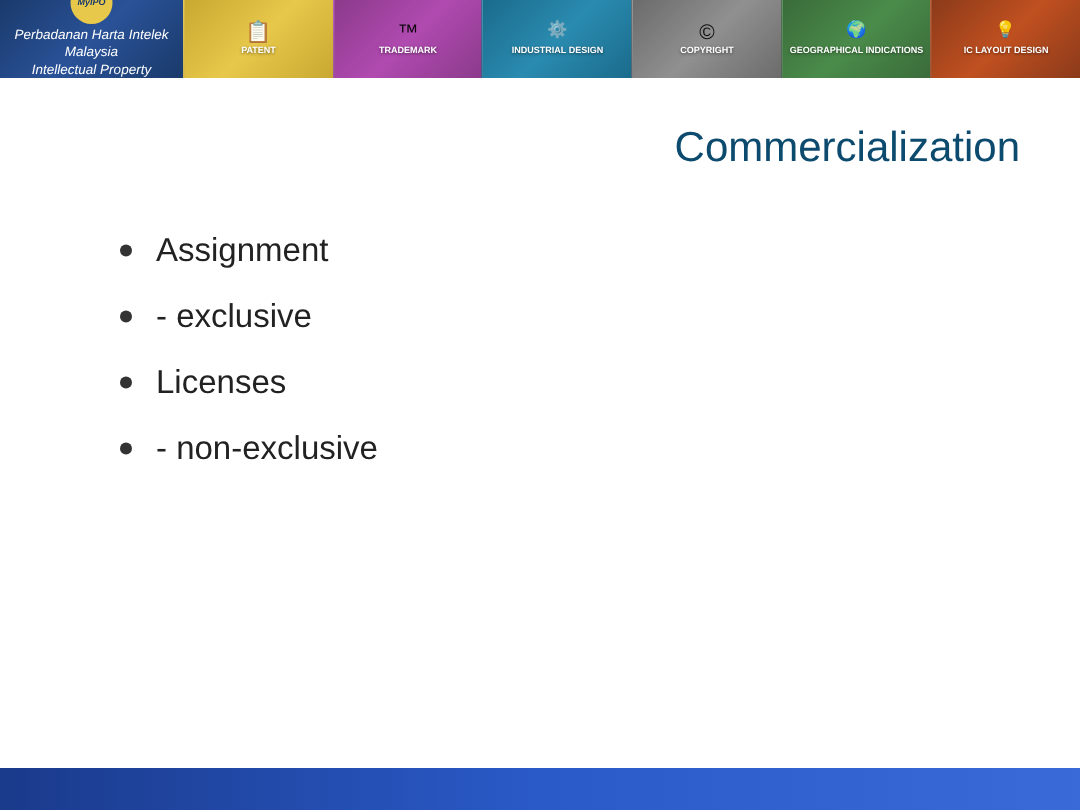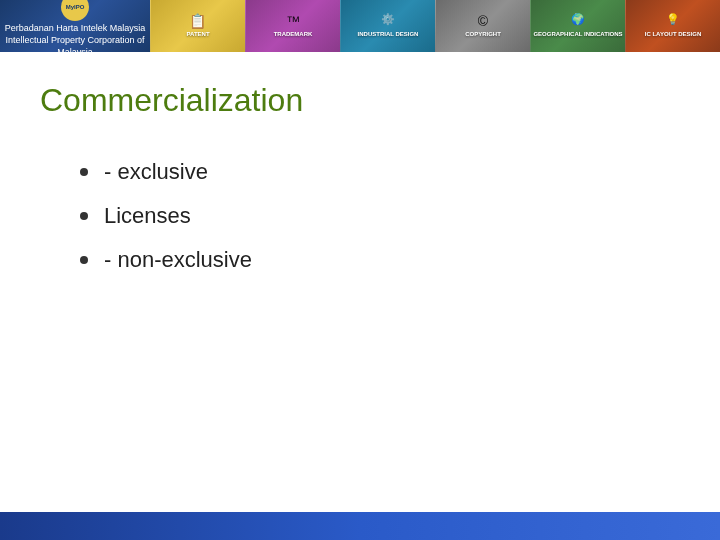--- a/index.html
+++ b/index.html
@@ -27,27 +27,28 @@
     
     .top-bar {
       height: 52px;
       background: #1a1a2e;
       display: flex;
       align-items: stretch;
       overflow: hidden;
     }
 
     .logo-area {
-      width: 150px;
+      width: 122px;
       background: linear-gradient(135deg, #1a3a6b 0%, #2a5298 50%, #1a3a6b 100%);
       display: flex;
       align-items: center;
       justify-content: center;
       padding: 4px;
       flex-shrink: 0;
+      font-style: italic;
     }
 
     .logo-text {
       color: #fff;
       font-size: 9px;
       text-align: center;
       line-height: 1.3;
     }
 
     .logo-badge {
@@ -112,24 +113,24 @@
     
     .slide-content {
       flex: 1;
       display: flex;
       flex-direction: column;
       padding: 20px 40px;
       background: #fff;
     }
 
     .slide-title {
-      font-size: 32px;
+      font-size: 28px;
       font-weight: normal;
-      color: #4d7c0f;
-      text-align: left;
+      color: #0c4a6e;
+      text-align: right;
       margin-bottom: 30px;
       padding: 10px 0;
     }
 
     .bullet-list {
       list-style: none;
       padding: 0;
       margin: 0 0 0 40px;
     }
 
@@ -211,20 +212,24 @@
       </div>
     </div>
   </div>
 
   <div class="slide-content">
     <h1 class="slide-title">Commercialization</h1>
 
     <ul class="bullet-list">
       <li class="bullet-item">
         <div class="bullet-dot"></div>
+        <span class="bullet-text">Assignment</span>
+      </li>
+      <li class="bullet-item">
+        <div class="bullet-dot"></div>
         <span class="bullet-text">- exclusive</span>
       </li>
       <li class="bullet-item">
         <div class="bullet-dot"></div>
         <span class="bullet-text">Licenses</span>
       </li>
       <li class="bullet-item">
         <div class="bullet-dot"></div>
         <span class="bullet-text">- non-exclusive</span>
       </li>

